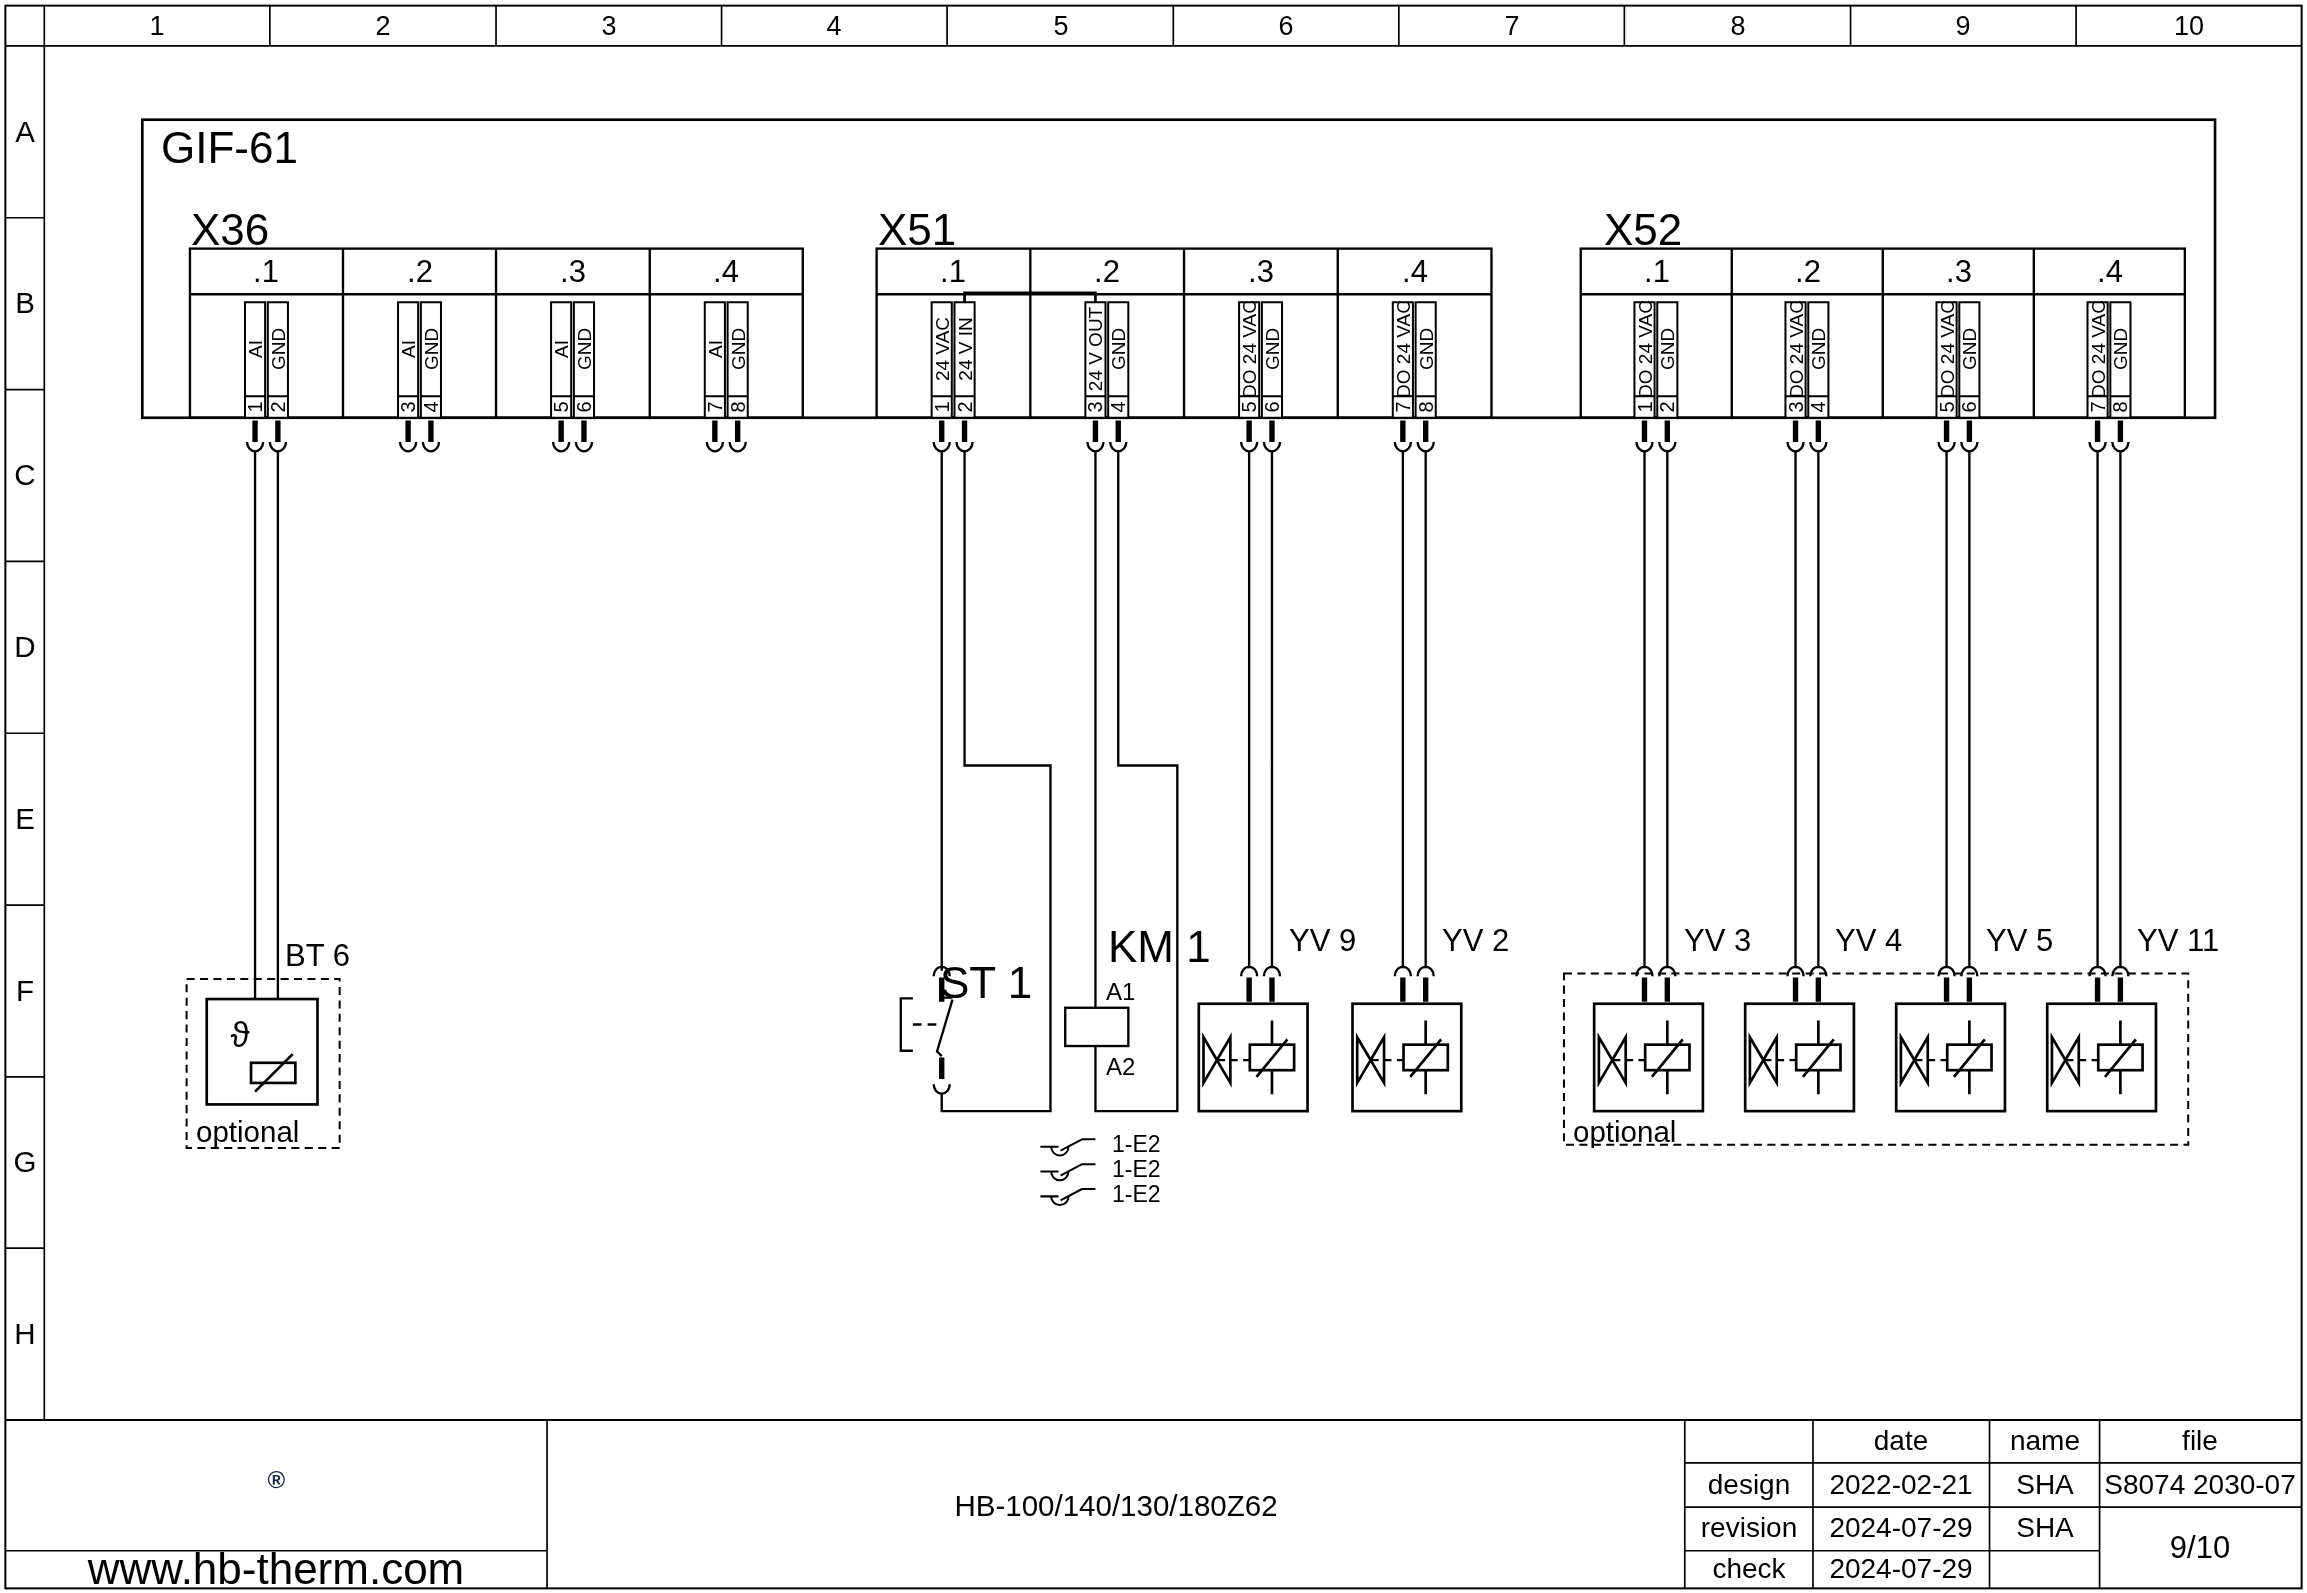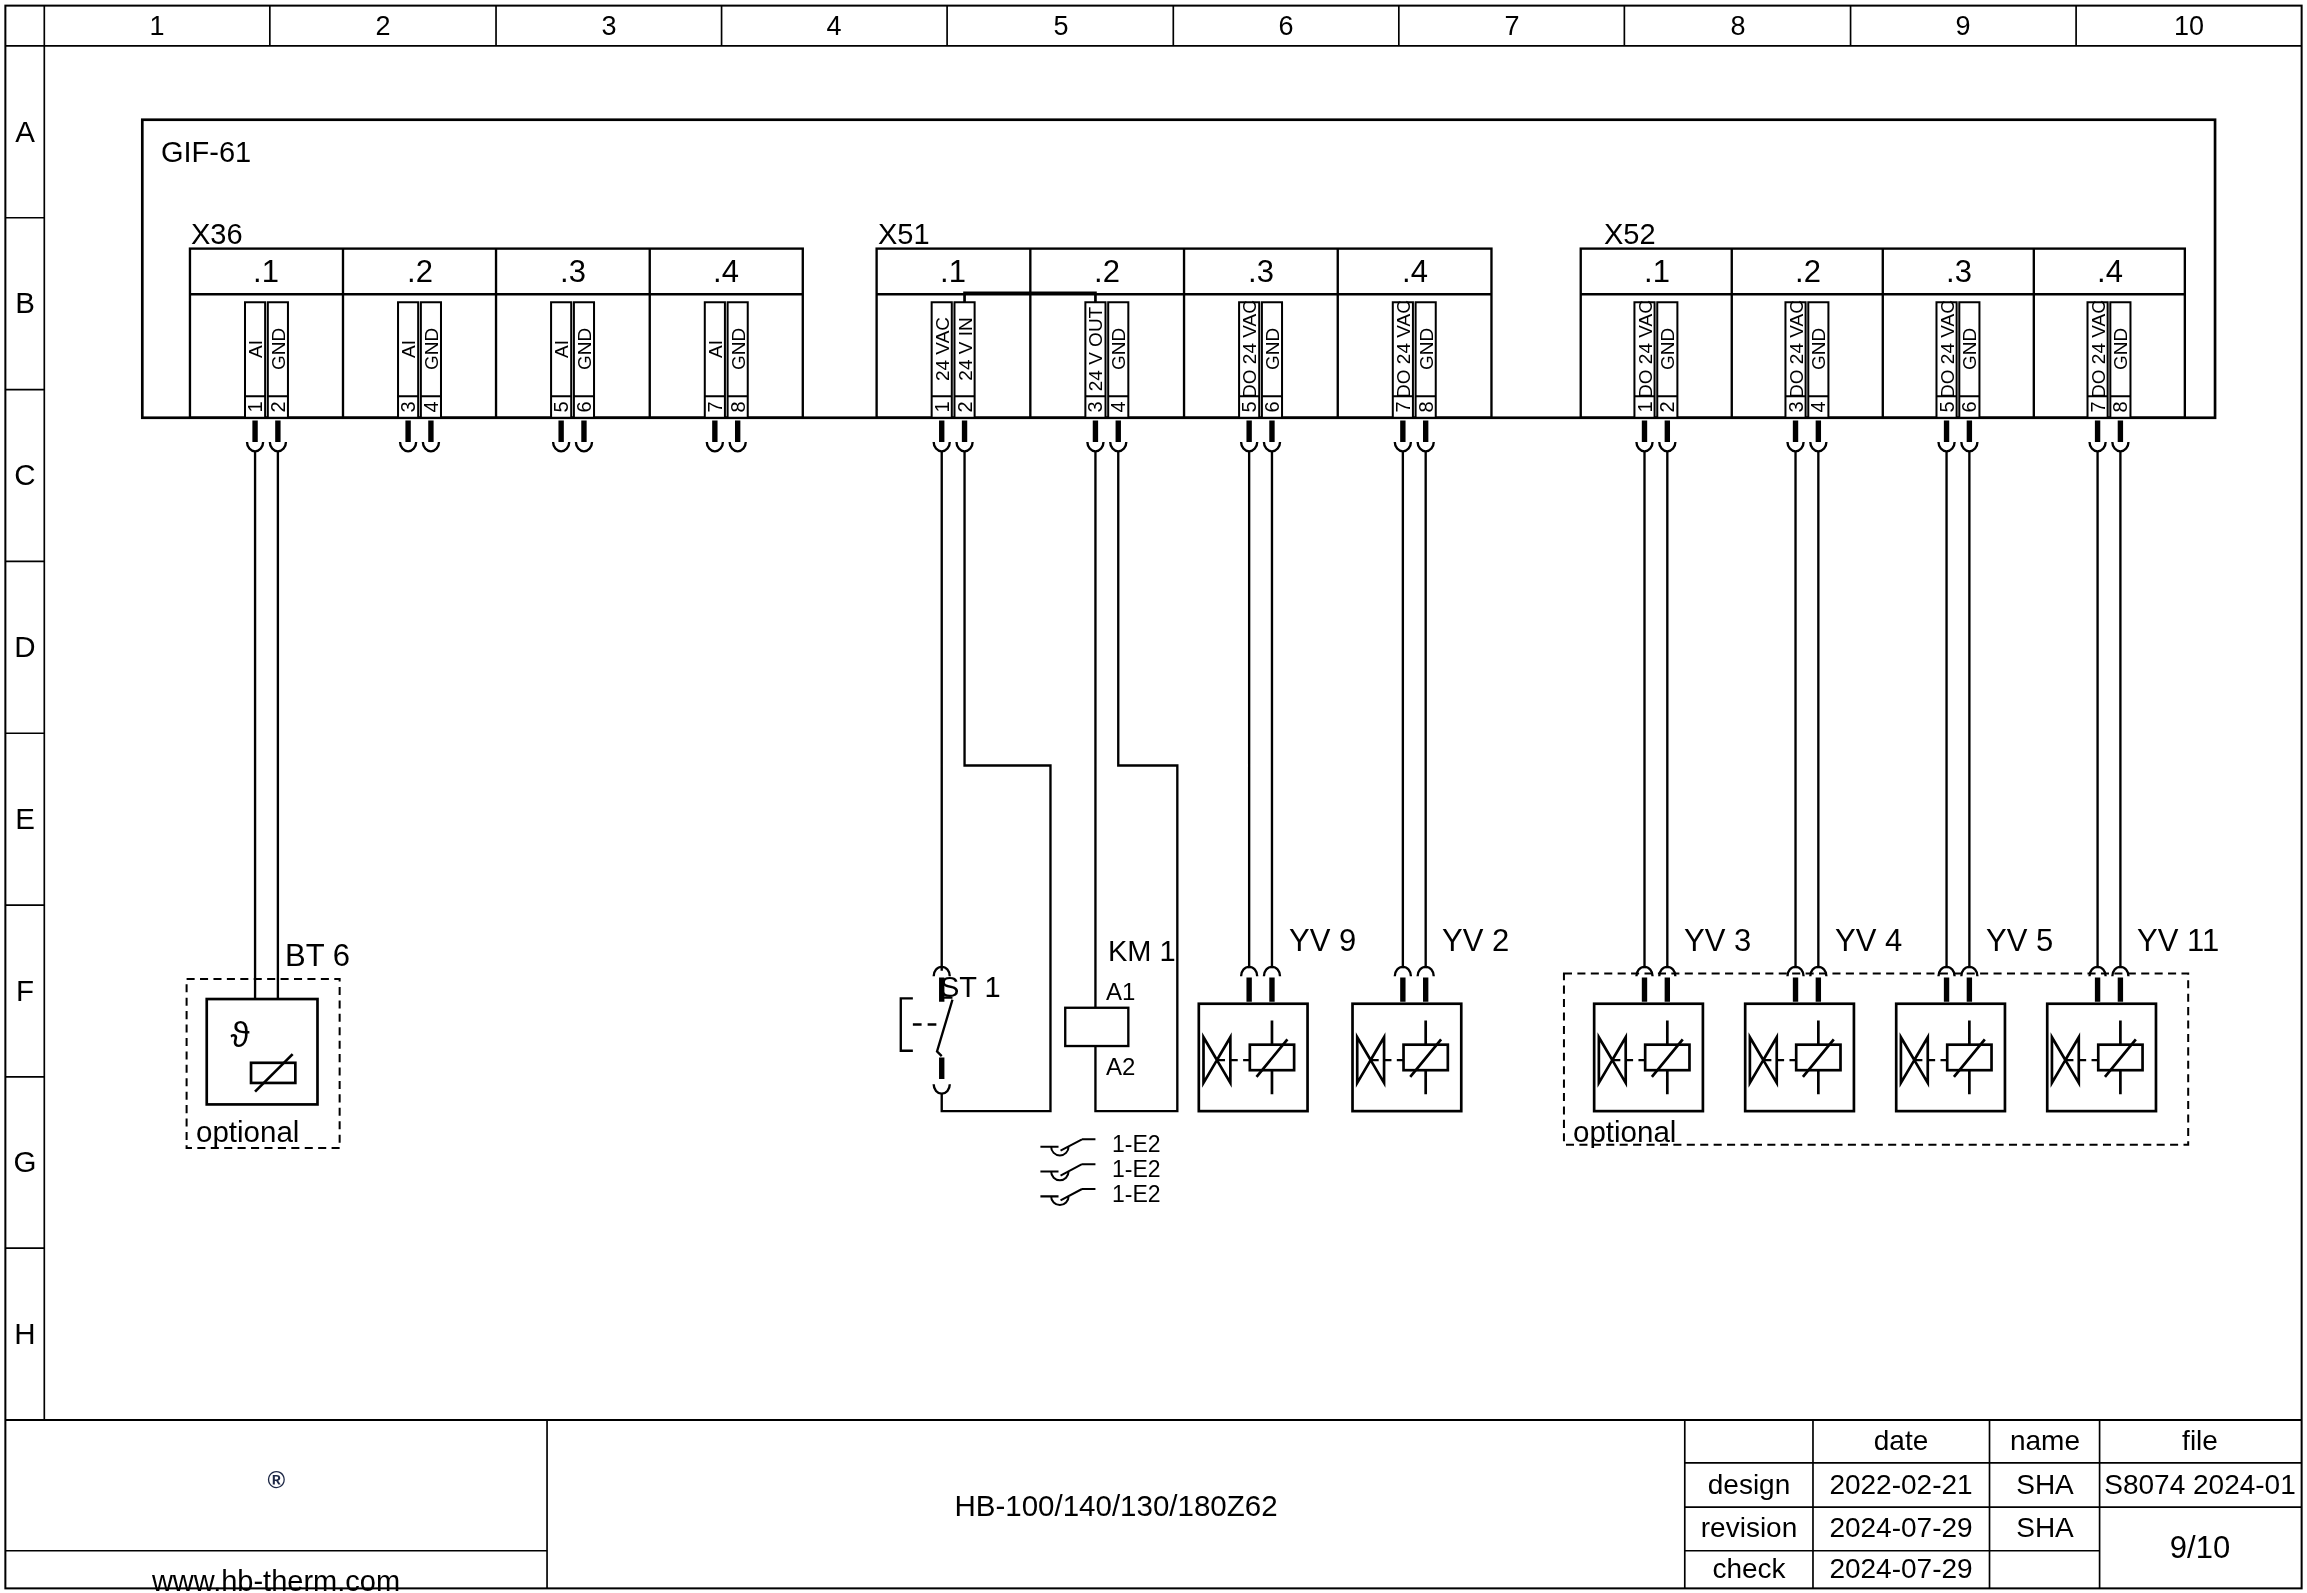--- a/index.html
+++ b/index.html
@@ -4,21 +4,21 @@
 <style>
   html,body{margin:0;padding:0;background:#e8e8e8;}
   #page{position:relative;width:2307px;height:1594px;background:#ffffff;overflow:hidden;
         font-family:"Liberation Sans",sans-serif;}
   #schematic-svg{position:absolute;left:0;top:0;}
   .t{position:absolute;white-space:nowrap;color:#000;line-height:1;}
   .c{transform:translate(-50%,-50%);}
   .v{transform:translate(-50%,-50%) rotate(-90deg);}
   .f28{font-size:19px;}.f30{font-size:20px;}.f34{font-size:23px;}.f36{font-size:24px;}
   .f40{font-size:27px;}.f42{font-size:28px;}.f44{font-size:29.5px;}.f46{font-size:31px;}
-  .f48{font-size:29px;margin-top:12px;}.f52{font-size:35px;}
+  .f48{font-size:44px;}.f52{font-size:35px;}
   #logo-box{position:absolute;left:5.4px;top:1420px;width:542px;height:131px;
             display:flex;align-items:center;justify-content:center;}
   #logo-text{font-size:79px;font-weight:700;letter-spacing:-2px;}
   #logo-reg{font-size:24px;font-weight:700;vertical-align:top;position:relative;top:-5.4px;}
 </style>
 </head>
 <body>
 
 <div id="page">
 
@@ -302,21 +302,21 @@
   <span class="t c f48" style="left:276px;top:1569px">www.hb-therm.com</span>
   <span class="t c f44" style="left:1116px;top:1506px">HB-100/140/130/180Z62</span>
 
   <span class="t c f42" style="left:1901px;top:1441px">date</span>
   <span class="t c f42" style="left:2045px;top:1441px">name</span>
   <span class="t c f42" style="left:2200px;top:1441px">file</span>
 
   <span class="t c f42" style="left:1749px;top:1485px">design</span>
   <span class="t c f42" style="left:1901px;top:1485px">2022-02-21</span>
   <span class="t c f42" style="left:2045px;top:1485px">SHA</span>
-  <span class="t c f42" style="left:2200px;top:1485px">S8074 2024-01</span>
+  <span class="t c f42" style="left:2200px;top:1485px">S8074 2030-07</span>
   <span class="t c f42" style="left:1749px;top:1528px">revision</span>
   <span class="t c f42" style="left:1901px;top:1528px">2024-07-29</span>
   <span class="t c f42" style="left:2045px;top:1528px">SHA</span>
   <span class="t c f42" style="left:1749px;top:1569px">check</span>
   <span class="t c f42" style="left:1901px;top:1569px">2024-07-29</span>
   <span class="t c f42" style="left:2045px;top:1650px">BM</span>
   <span class="t c f46" style="left:2200px;top:1547px">9/10</span>
 
 </div>
 

